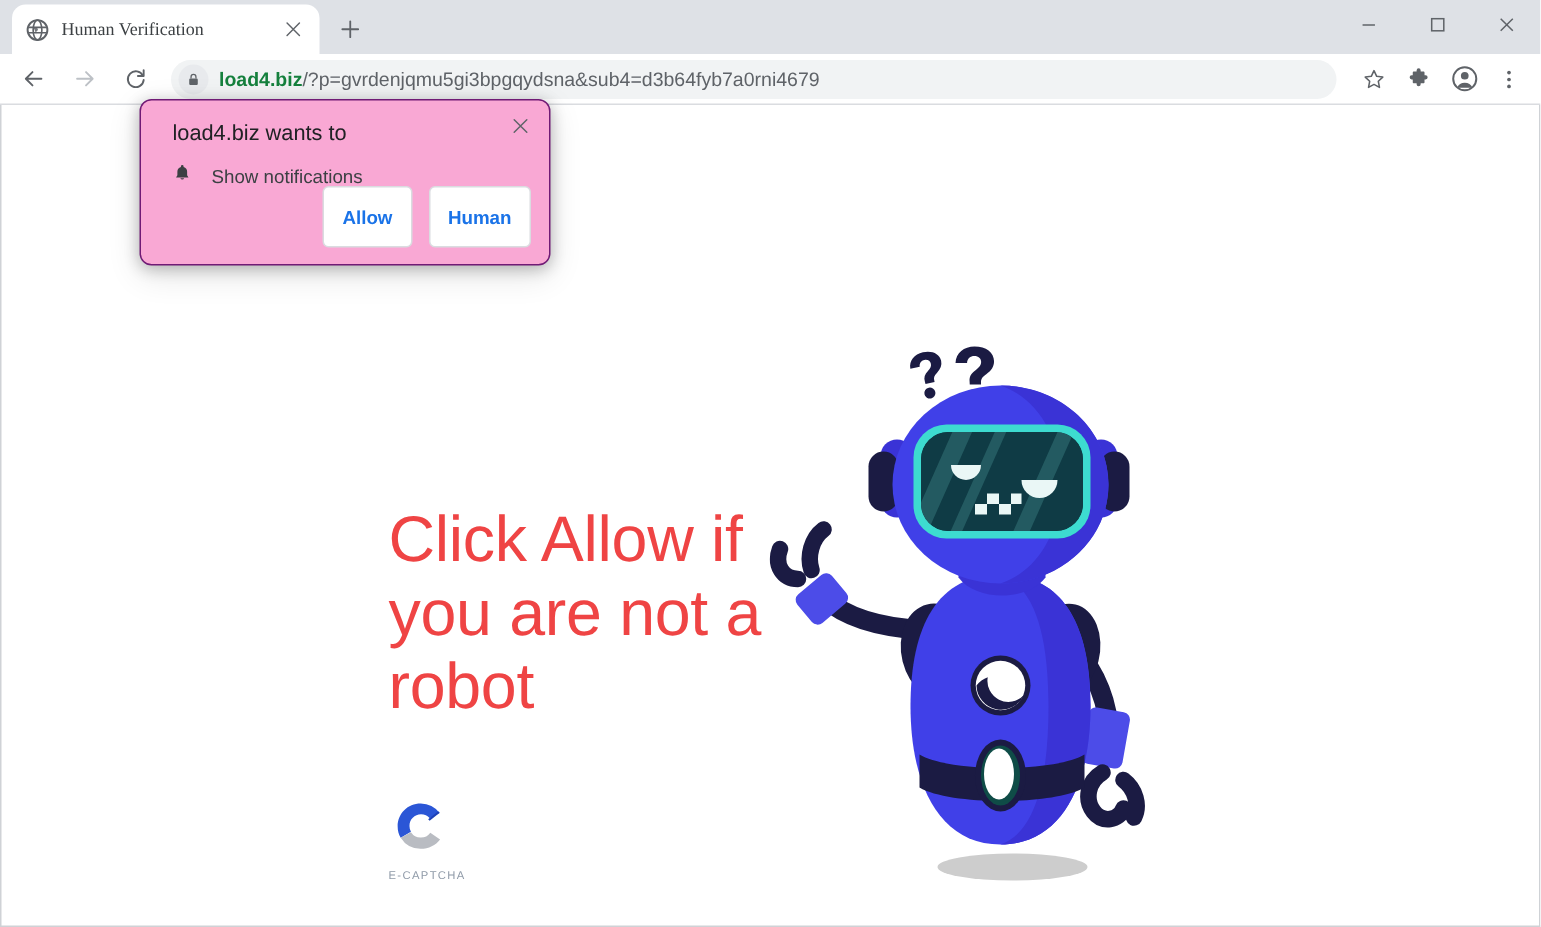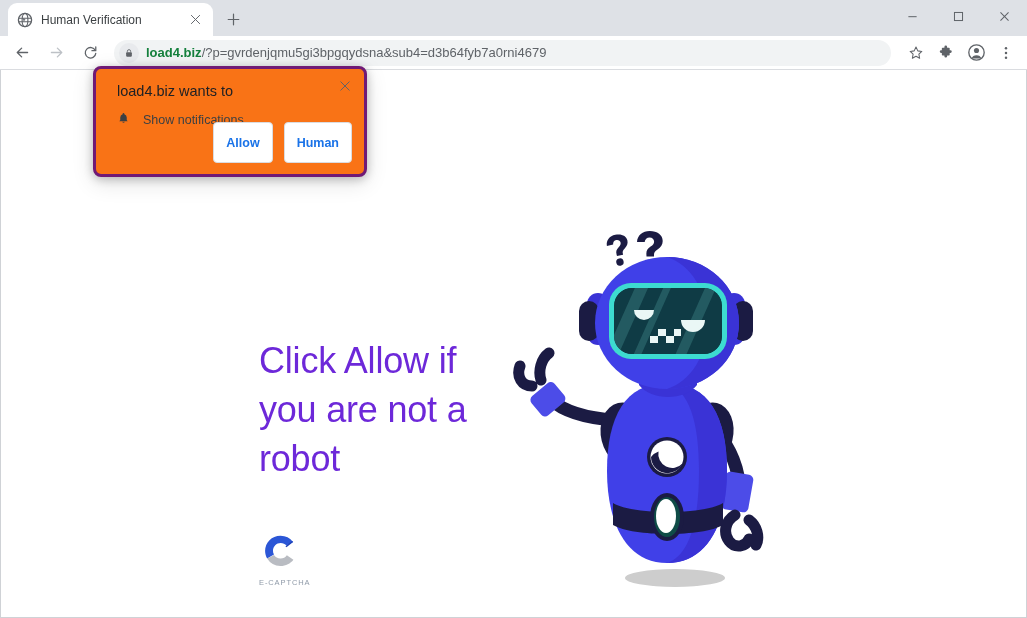--- a/index.html
+++ b/index.html
@@ -12,21 +12,21 @@
 
   
   .titlebar {
     position: absolute; top: 0; left: 0; width: 1027px; height: 36px;
     background: #dee1e6; display: flex; align-items: flex-end;
   }
   .tabstrip { display: flex; align-items: flex-end; height: 36px; padding-left: 8px; }
   .tab {
     position: relative; display: flex; align-items: center;
     width: 205px; height: 33px; background: #ffffff;
-    border-radius: 9px 9px 0 0; padding: 0 9px; gap: 8px;
+    border-radius: 9px 9px 0 0; padding: 0 9px; gap: 8px; font-family: Liberation Serif, serif;
   }
   .tab-favicon { width: 16px; height: 16px; flex: 0 0 16px; }
   .tab-title {
     flex: 1 1 auto; font-size: 12px; color: #3c4043;
     white-space: nowrap; overflow: hidden; text-overflow: ellipsis;
   }
   .tab-close {
     width: 18px; height: 18px; flex: 0 0 18px; border-radius: 50%;
     display: flex; align-items: center; justify-content: center;
   }
@@ -76,21 +76,21 @@
   .viewport {
     position: absolute; top: 70px; left: 0; width: 1027px; height: 548px;
     background: #ffffff; border-left: 1px solid #cfd2d6;
     border-right: 1px solid #cfd2d6; border-bottom: 1px solid #cfd2d6;
     overflow: hidden;
   }
 
   
   .permission {
     position: absolute; top: 66px; left: 93px; width: 274px; height: 111px;
-    background: #f97316; border: 3px solid #701a75; border-radius: 8px;
+    background: #f9a8d4; border: 1px solid #701a75; border-radius: 8px;
     box-shadow: 0 2px 10px rgba(0,0,0,.24), 0 6px 22px rgba(0,0,0,.12);
     z-index: 40;
   }
   .perm-title {
     position: absolute; left: 21px; top: 14px;
     font-size: 14.5px; color: #202124;
   }
   .perm-close {
     position: absolute; right: 8px; top: 6px; width: 22px; height: 22px;
     display: flex; align-items: center; justify-content: center;
@@ -107,22 +107,22 @@
     min-width: 54px; height: 41px; padding: 0 12px;
     border: 1px solid #dadce0; border-radius: 4px; background: #fff;
     font-family: "Liberation Sans", sans-serif;
     font-size: 12.5px; font-weight: 700; color: #1a73e8;
     display: flex; align-items: center; justify-content: center; cursor: pointer;
   }
 
   
   .headline {
     position: absolute; left: 258px; top: 266px; width: 250px;
-    font-size: 36px; line-height: 49px; font-weight: 400;
-    color: #6d28d9; letter-spacing: -.2px;
+    font-size: 43px; line-height: 49px; font-weight: 400;
+    color: #ef4444; letter-spacing: -.2px;
   }
   .captcha {
     position: absolute; left: 258px; top: 459px;
     width: 66px; display: flex; flex-direction: column;
     align-items: flex-start; gap: 2px;
   }
   .captcha-label {
     font-size: 7.5px; letter-spacing: .9px; color: #8f9aa8;
   }
   .robot { position: absolute; left: 512px; top: 155px; width: 300px; height: 380px; }

